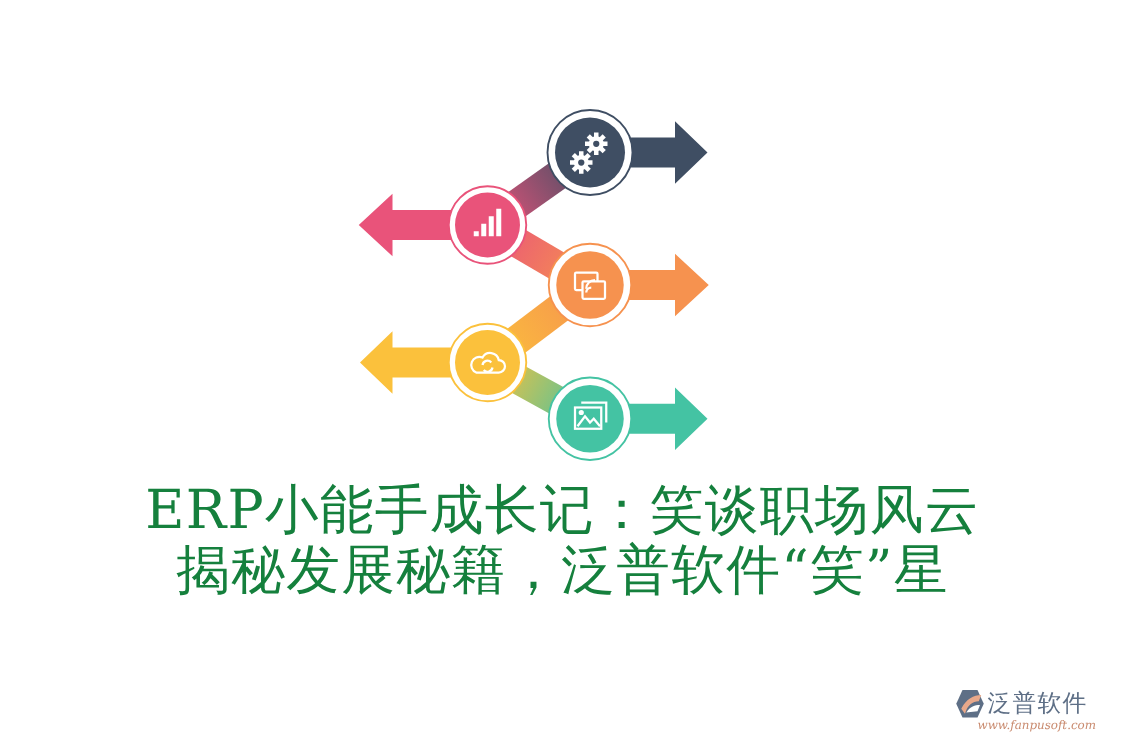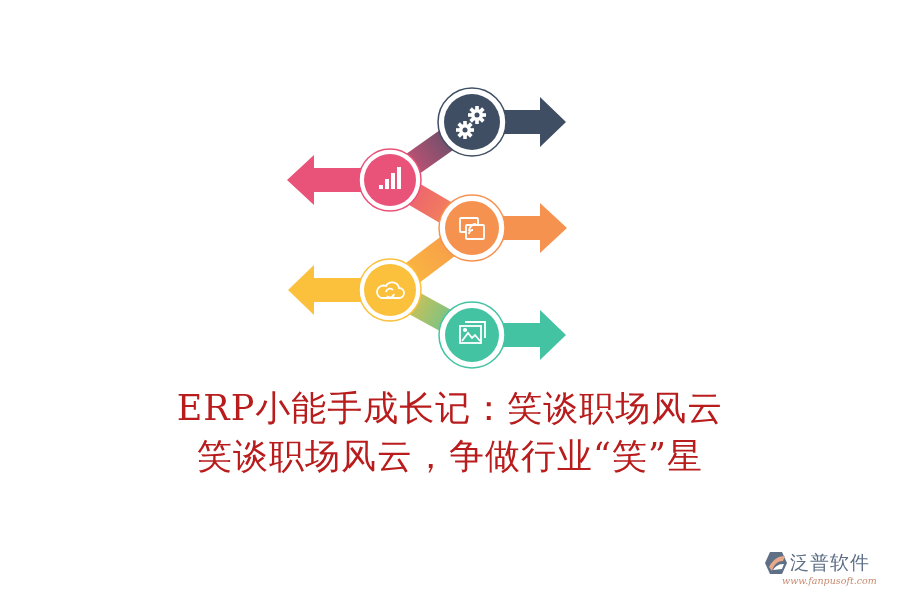--- a/index.html
+++ b/index.html
@@ -1,18 +1,18 @@
 <!DOCTYPE html>
 <html><head>
 <meta charset="utf-8">
 <style>
   html, body { margin:0; padding:0; }
   body { width:900px; height:600px; background:#ffffff; position:relative; overflow:hidden; font-family:"DejaVu Serif", serif; }
   #graphic { position:absolute; left:0; top:0; width:900px; height:380px; }
-  .title { position:absolute; left:0; width:900px; text-align:center; color:#b91c1c; font-family:"DejaVu Serif","Liberation Serif", serif; font-size:35px; letter-spacing:1px; line-height:40px; }
+  .title { position:absolute; left:0; width:900px; text-align:center; color:#15803d; font-family:"DejaVu Serif","Liberation Serif", serif; font-size:43px; letter-spacing:1px; line-height:40px; }
   .title.l1 { top:388px; }
   .title.l2 { top:436px; }
   .logo { position:absolute; left:760px; top:548px; width:140px; height:40px; }
   .logo-name { position:absolute; left:30px; top:2px; font-family:Liberation Sans, sans-serif; font-size:19px; color:#5e6f86; letter-spacing:1px; white-space:nowrap; }
   .logo-url { position:absolute; left:22px; top:27px; font-family:"DejaVu Serif", serif; font-size:9.5px; color:#c98a6e; white-space:nowrap;font-style:italic; }
   .logo-icon { position:absolute; left:4px; top:3px; width:24px; height:24px; }
 </style>
 </head>
 <body>
 
@@ -107,21 +107,21 @@
     <g fill="none" stroke="#ffffff" stroke-width="1.8">
       <path d="M465 322 h20 v16"></path>
       <rect x="460" y="326" width="21" height="17"></rect>
       <path d="M462 341 l6 -8 l4 5 l3 -3 l5 6"></path>
       <circle cx="465" cy="330" r="1.2" fill="#ffffff"></circle>
     </g>
   </g>
 </svg>
 
 <div class="title l1">ERP小能手成长记：笑谈职场风云</div>
-<div class="title l2">笑谈职场风云，争做行业“笑”星</div>
+<div class="title l2">揭秘发展秘籍，泛普软件“笑”星</div>
 
 <div class="logo">
   <svg class="logo-icon" viewBox="0 0 24 24">
     <polygon points="6,1 18,1 23,12 18,23 6,23 1,12" fill="#5e6f86"></polygon>
     <path d="M5 16 C9 8 15 5 21 5 L19 10 C14 10 10 13 8 20 Z" fill="#e8a88a"></path>
     <path d="M9 19 C12 14 16 13 20 13 L18 18 Z" fill="#ffffff"></path>
   </svg>
   <span class="logo-name">泛普软件</span>
   <span class="logo-url">www.fanpusoft.com</span>
 </div>

